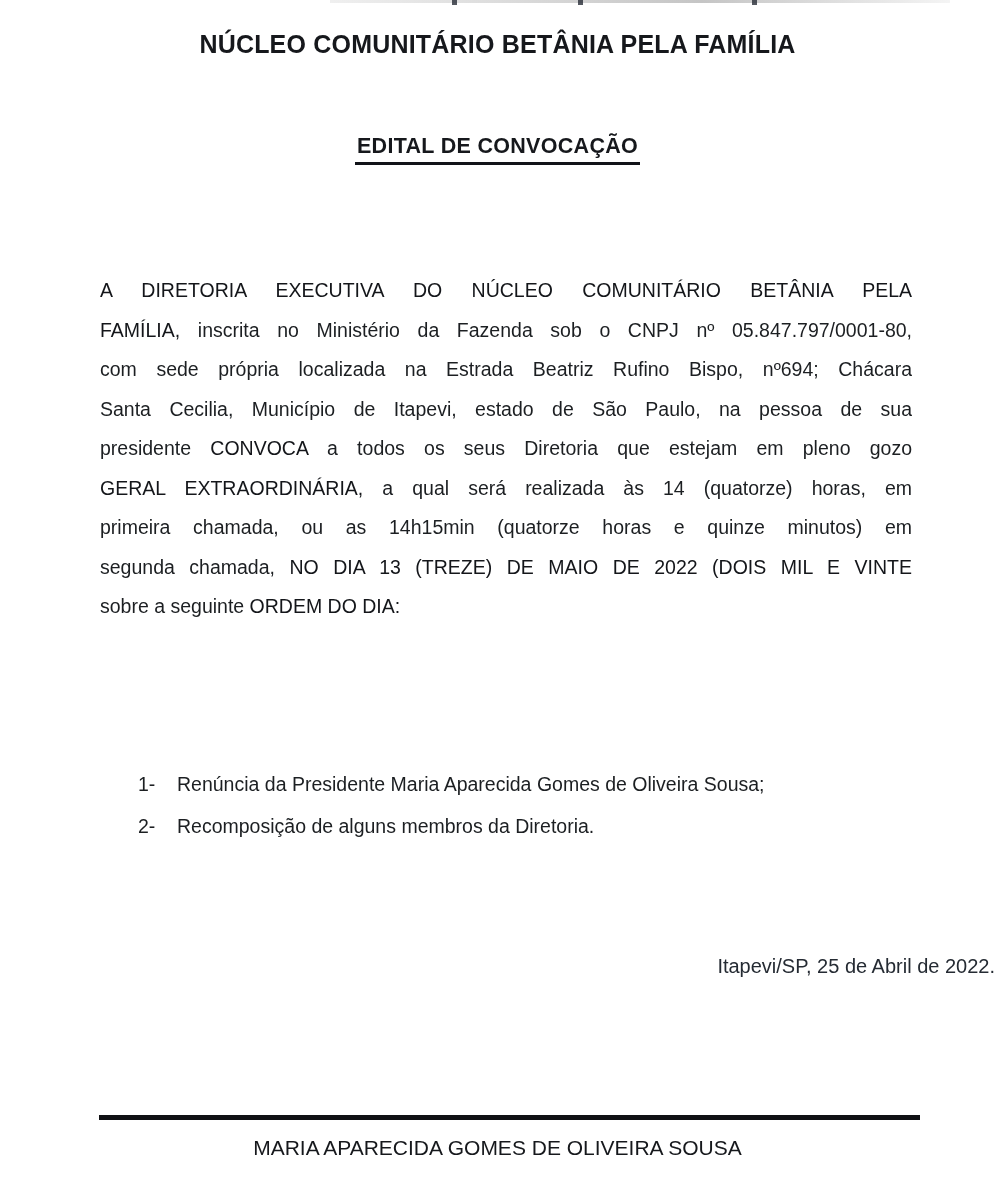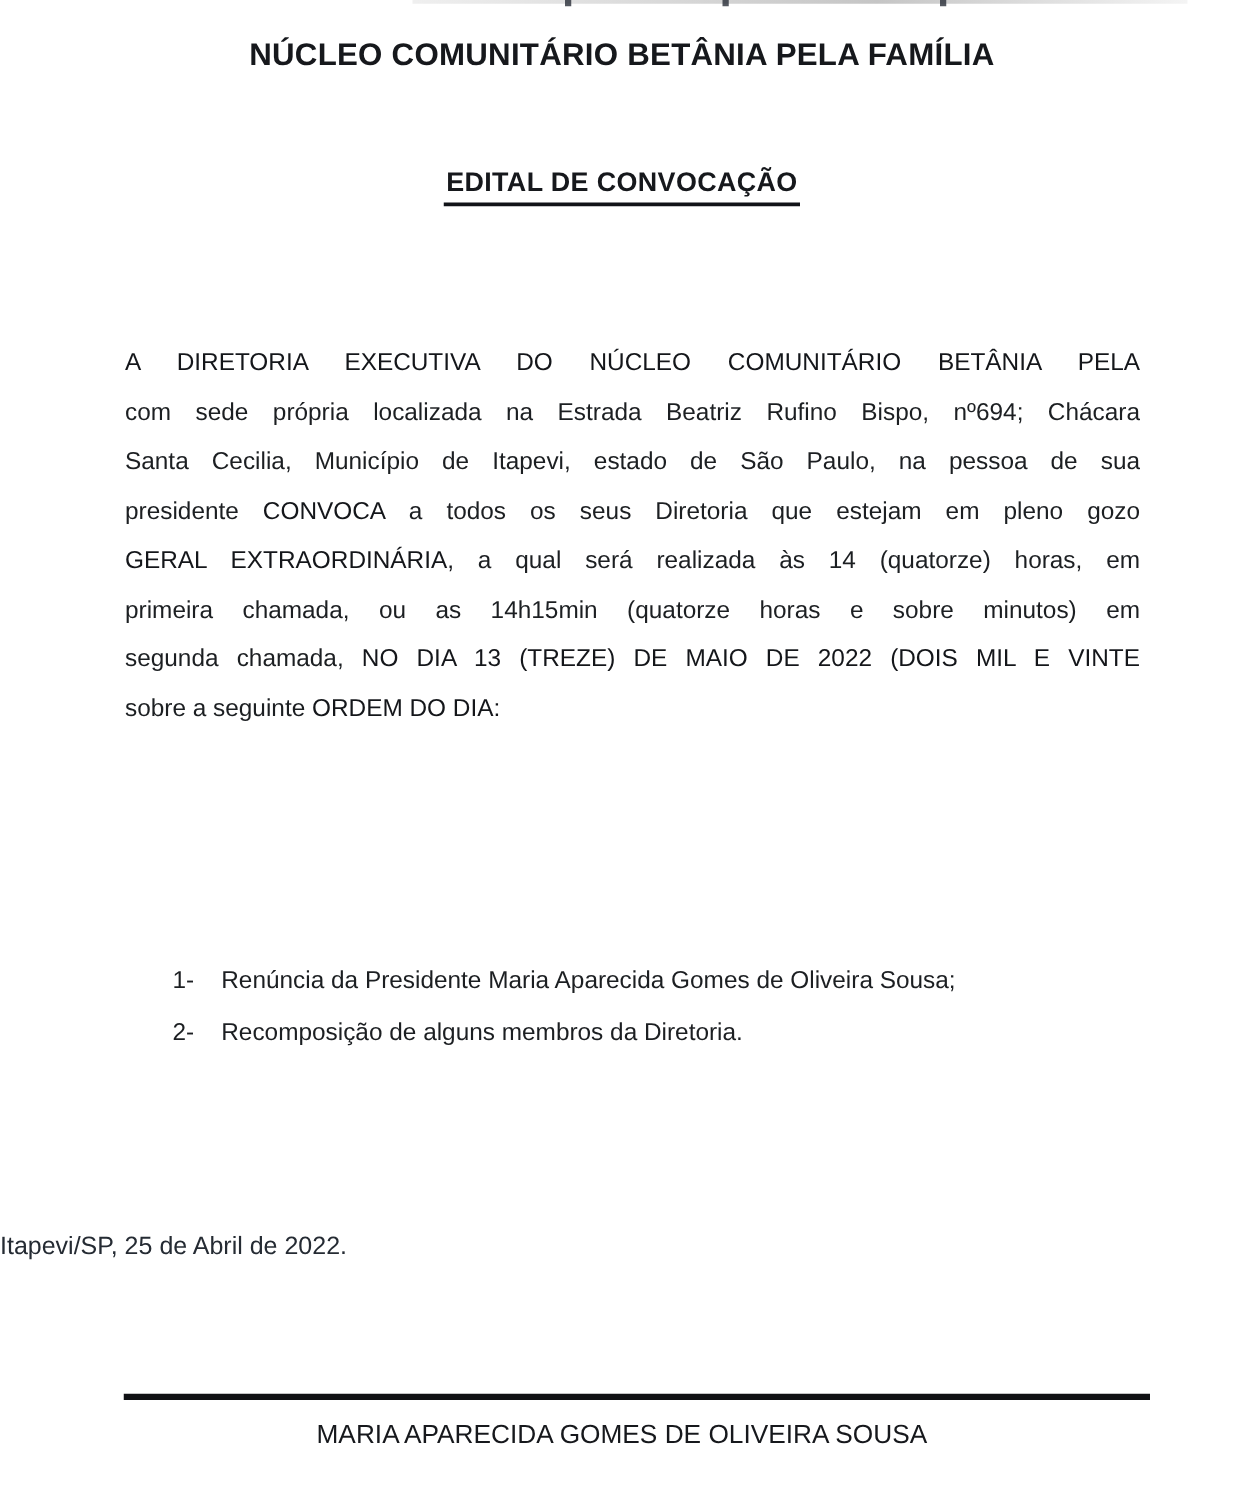--- a/index.html
+++ b/index.html
@@ -85,23 +85,23 @@
     display: flex;
     height: 42px;
     line-height: 30px;
     align-items: flex-start;
   }
   .li .marker { width: 39px; flex: 0 0 39px; }
   .li .litext { flex: 1; }
 
   .date-line {
     position: absolute;
-    top: 986px; left: 0;
+    top: 955px; left: 0;
     width: 100%;
-    text-align: left;
+    text-align: right;
     font-size: 20px;
     color: #252b33;
   }
 
   .sig-line {
     position: absolute;
     top: 1115px; left: 99px;
     width: 821px; height: 5px;
     background: #101114;
   }
@@ -126,25 +126,26 @@
   <div class="speck s3"></div>
 
   <div class="doc-title">NÚCLEO COMUNITÁRIO BETÂNIA PELA FAMÍLIA</div>
 
   <div class="heading-wrap">
     <span class="heading">EDITAL DE CONVOCAÇÃO</span>
   </div>
 
   <div class="paragraph">
       <div class="pline"><span class="b">A DIRETORIA EXECUTIVA DO NÚCLEO COMUNITÁRIO BETÂNIA PELA</span></div>
+      <div class="pline"><span class="b">FAMÍLIA,</span><span class="r"> inscrita no Ministério da Fazenda sob o CNPJ nº 05.847.797/0001-80,</span></div>
       <div class="pline"><span class="r">com sede própria localizada na Estrada Beatriz Rufino Bispo, nº694; Chácara</span></div>
       <div class="pline"><span class="r">Santa Cecilia, Município de Itapevi, estado de São Paulo, na pessoa de sua</span></div>
       <div class="pline"><span class="r">presidente </span><span class="b">CONVOCA</span><span class="r"> a todos os seus Diretoria que estejam em pleno gozo</span></div>
       <div class="pline"><span class="b">GERAL EXTRAORDINÁRIA,</span><span class="r"> a qual será realizada às 14 (quatorze) horas, em</span></div>
-      <div class="pline"><span class="r">primeira chamada, ou as 14h15min (quatorze horas e sobre minutos) em</span></div>
+      <div class="pline"><span class="r">primeira chamada, ou as 14h15min (quatorze horas e quinze minutos) em</span></div>
       <div class="pline"><span class="r">segunda chamada, </span><span class="b">NO DIA 13 (TREZE) DE MAIO DE 2022 (DOIS MIL E VINTE</span></div>
       <div class="pline noj"><span class="r">sobre a seguinte </span><span class="b">ORDEM DO DIA:</span></div>
     </div>
 
   <div class="order-list">
       <div class="li">
         <span class="marker">1-</span>
         <span class="litext">Renúncia da Presidente Maria Aparecida Gomes de Oliveira Sousa;</span>
       </div>
       <div class="li">

